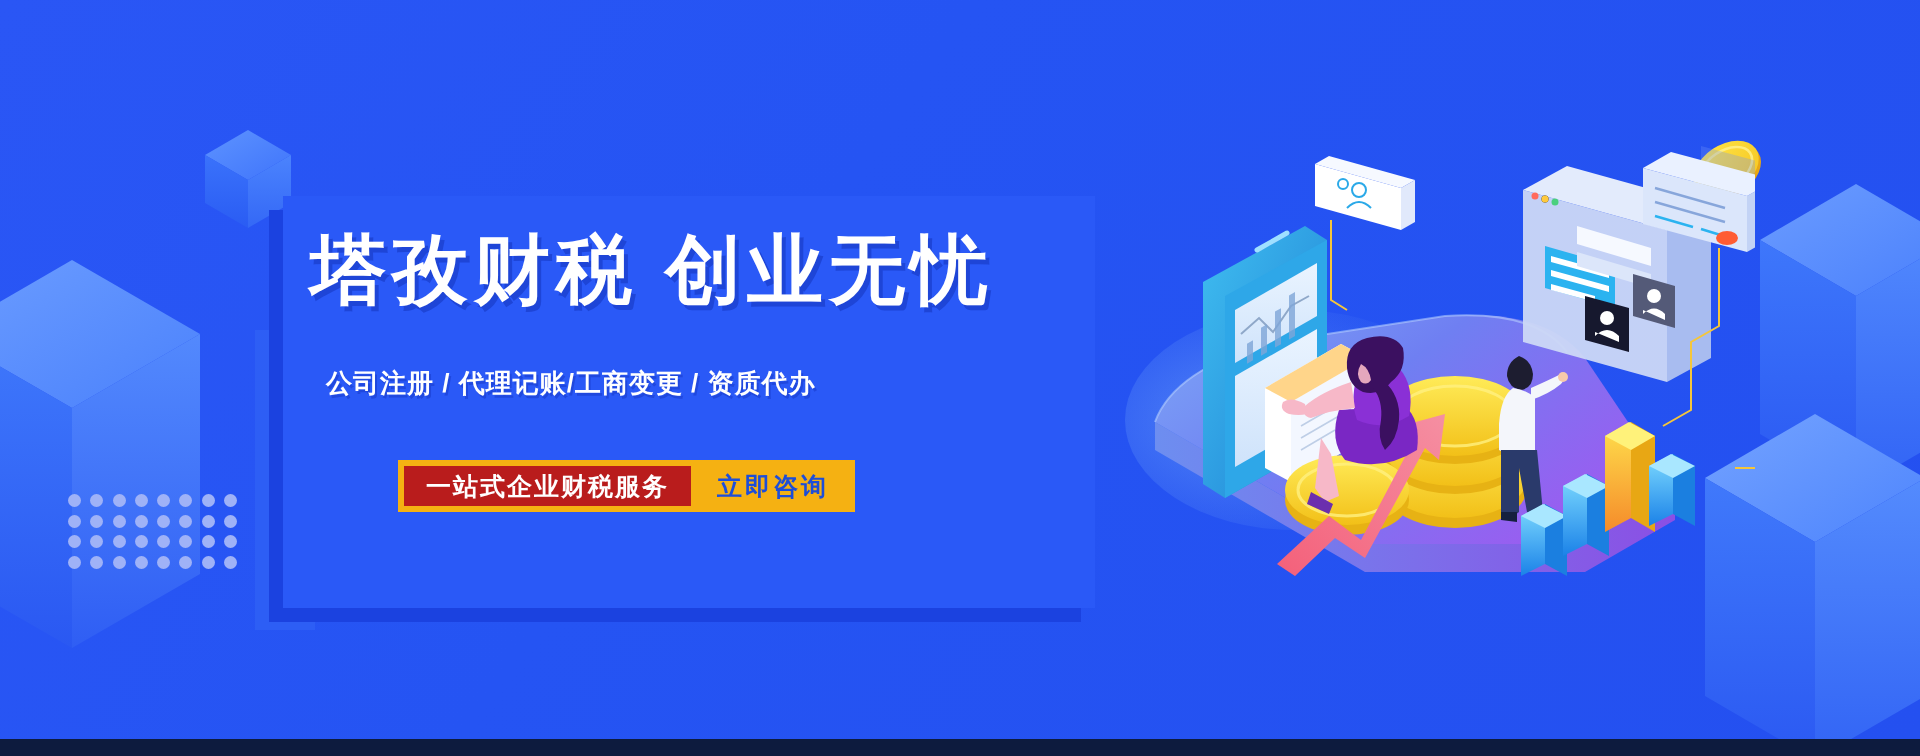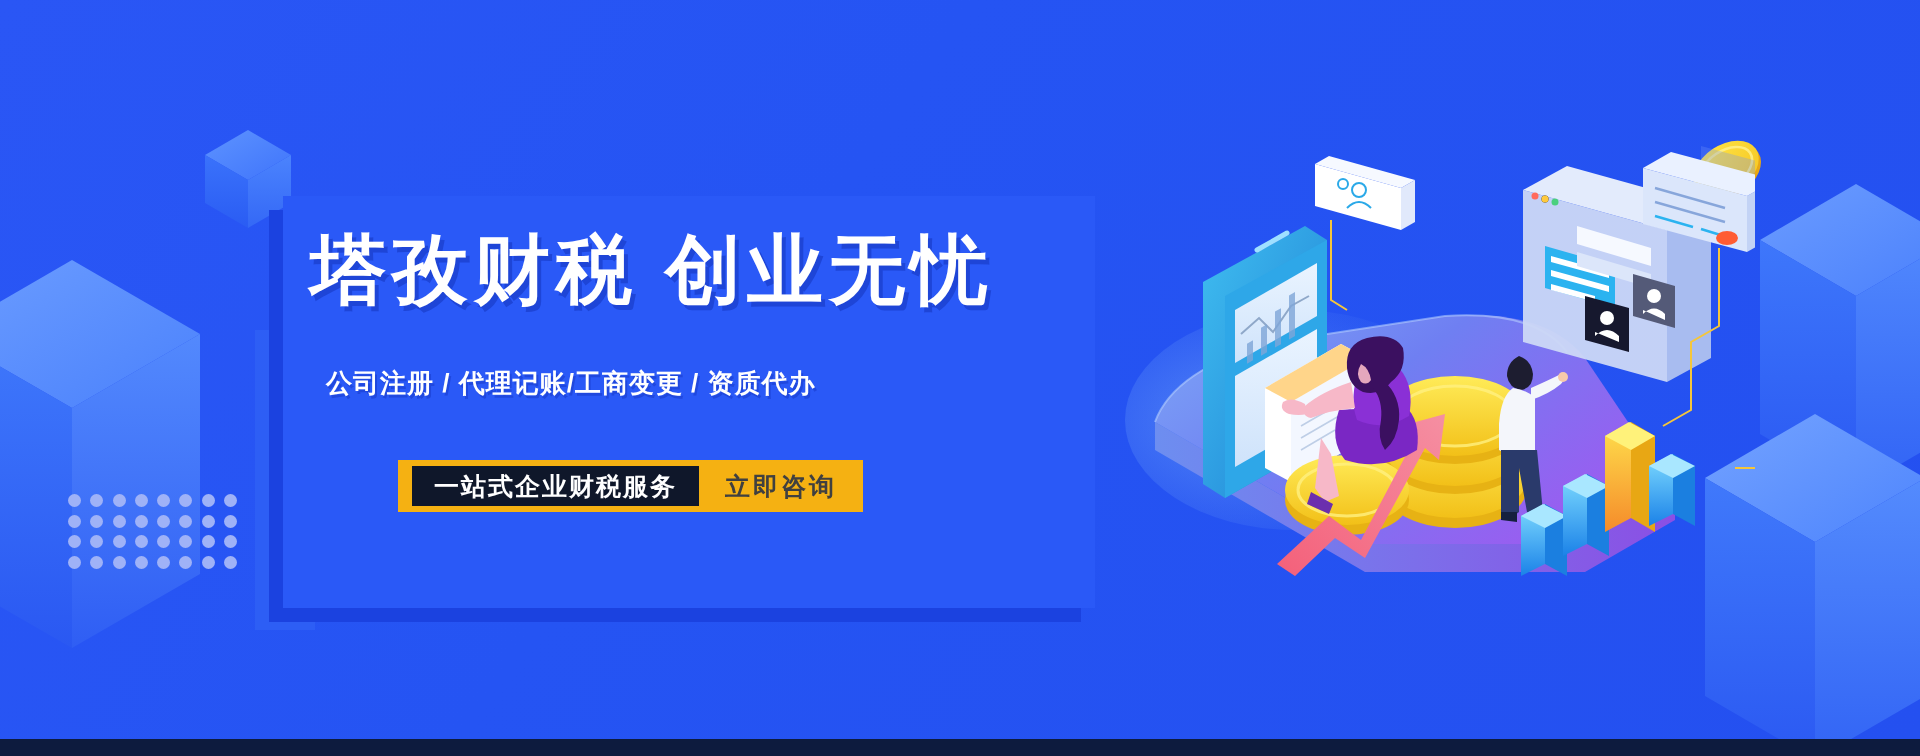--- a/index.html
+++ b/index.html
@@ -90,35 +90,35 @@
     top: 460px;
     height: 52px;
     display: flex;
     align-items: stretch;
     background: #f5b112;
   }
   #cta-tagline {
     display: flex;
     align-items: center;
     justify-content: center;
-    margin: 6px 0 6px 14px;
+    margin: 6px 0 6px 6px;
     padding: 9px 22px;
-    background: #0f172a;
+    background: #b91c1c;
     color: #ffffff;
     font-size: 25px;
     font-weight: 700;
     letter-spacing: 2px;
     white-space: nowrap;
   }
   #cta-button {
     display: flex;
     align-items: center;
     justify-content: center;
     padding: 0 26px;
-    color: #404040;
+    color: #1d4ed8;
     font-size: 25px;
     font-weight: 700;
     letter-spacing: 3px;
     white-space: nowrap;
     cursor: pointer;
   }
 
   
   #illustration {
     position: absolute;

